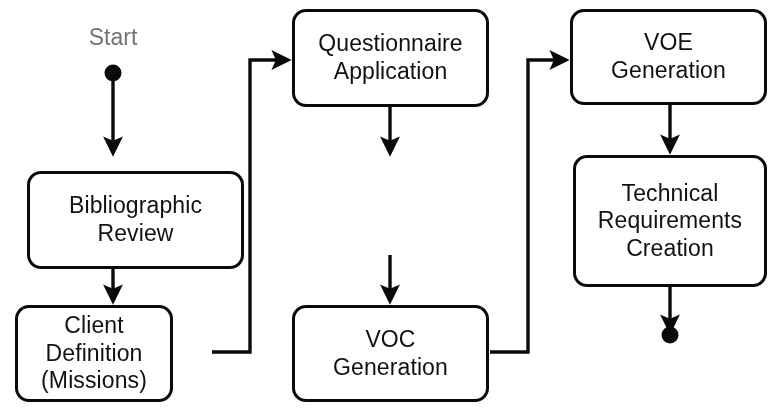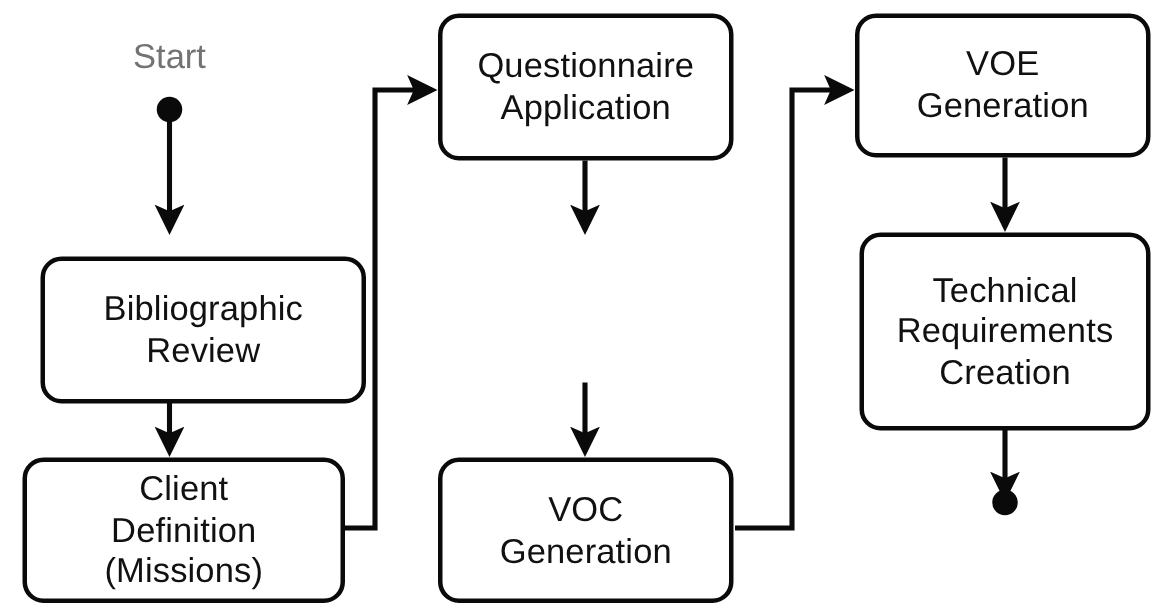--- a/index.html
+++ b/index.html
@@ -84,21 +84,21 @@
     <circle cx="113" cy="73" r="8.5" fill="#0a0a0a"></circle>
 
     <circle cx="670" cy="335" r="8.5" fill="#0a0a0a"></circle>
   </svg>
 
   <div class="terminal-label" style="left:63px; top:24px; width:100px;">Start</div>
 
   <div class="node" style="left:15px; top:171px; width:217px; height:98px;margin-left:12px;">Bibliographic
 Review</div>
 
-  <div class="node" style="left:15px; top:305px; width:215px; height:97px;">Client Definition
+  <div class="node" style="left:15px; top:305px; width:158px; height:97px;">Client Definition
 (Missions)</div>
 
   <div class="node" style="left:292px; top:9px; width:197px; height:98px;">Questionnaire
 Application</div>
 
 
   <div class="node" style="left:570px; top:9px; width:197px; height:96px;">VOE Generation</div>
 
   <div class="node" style="left:292px; top:305px; width:197px; height:97px;">VOC Generation</div>
 

